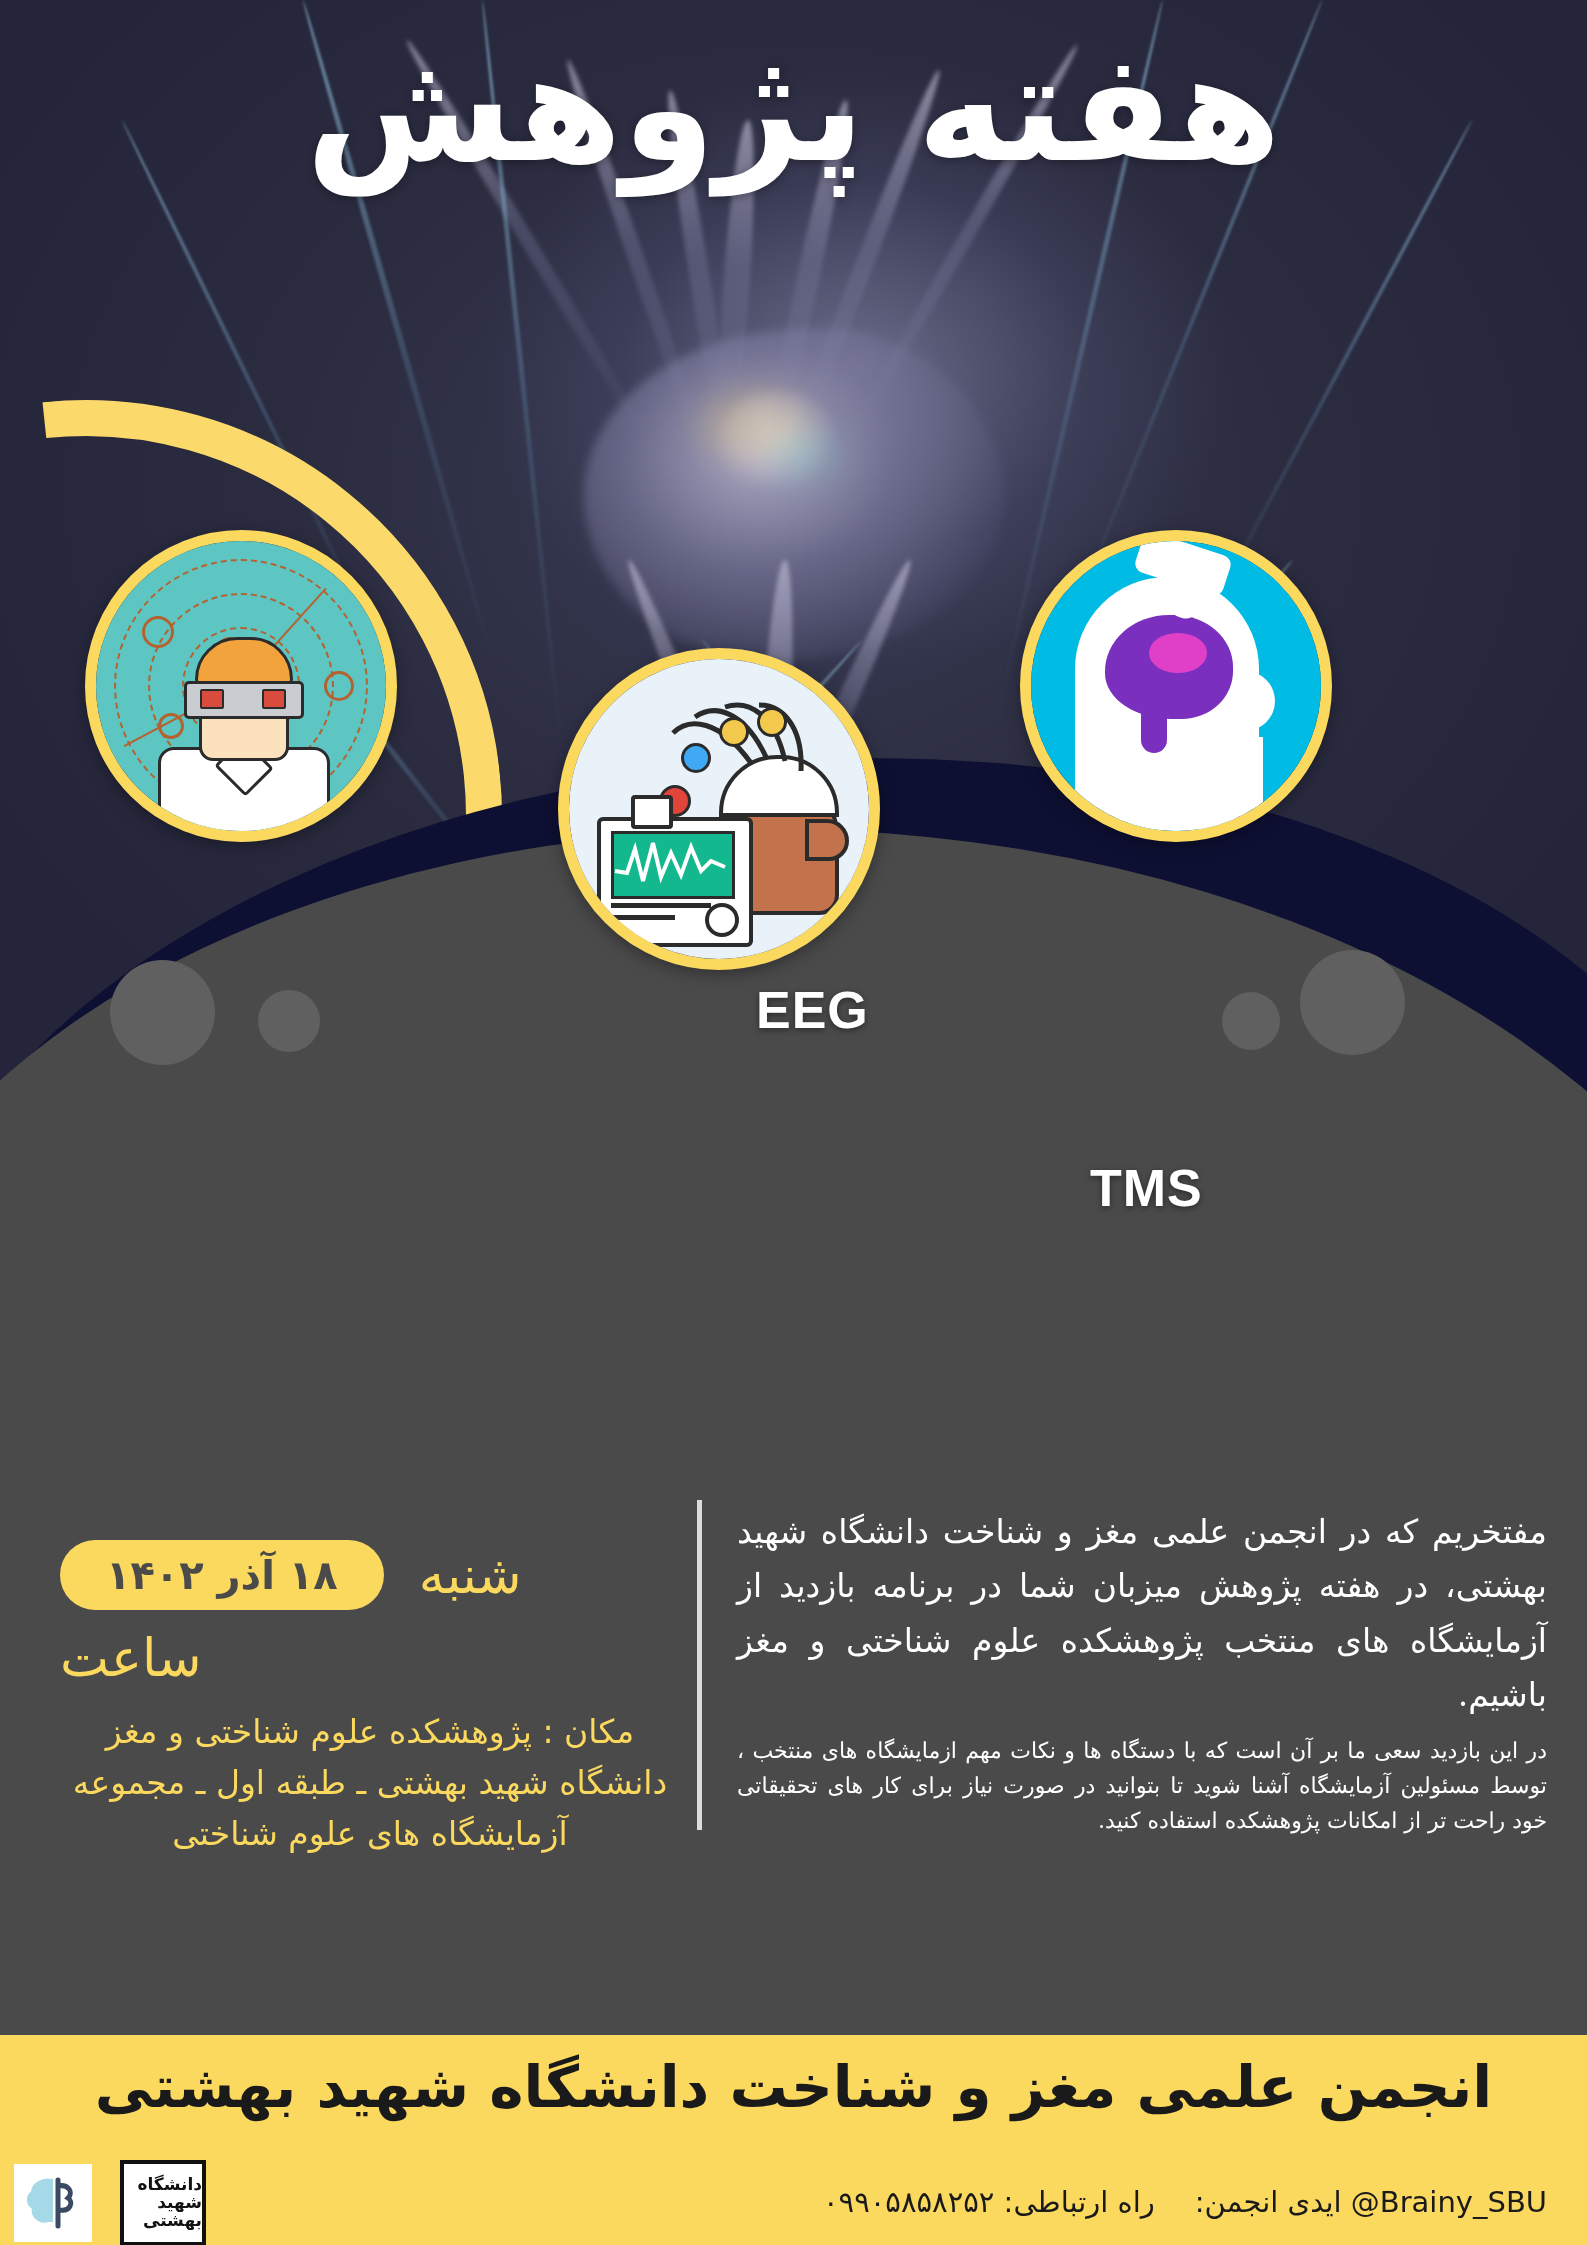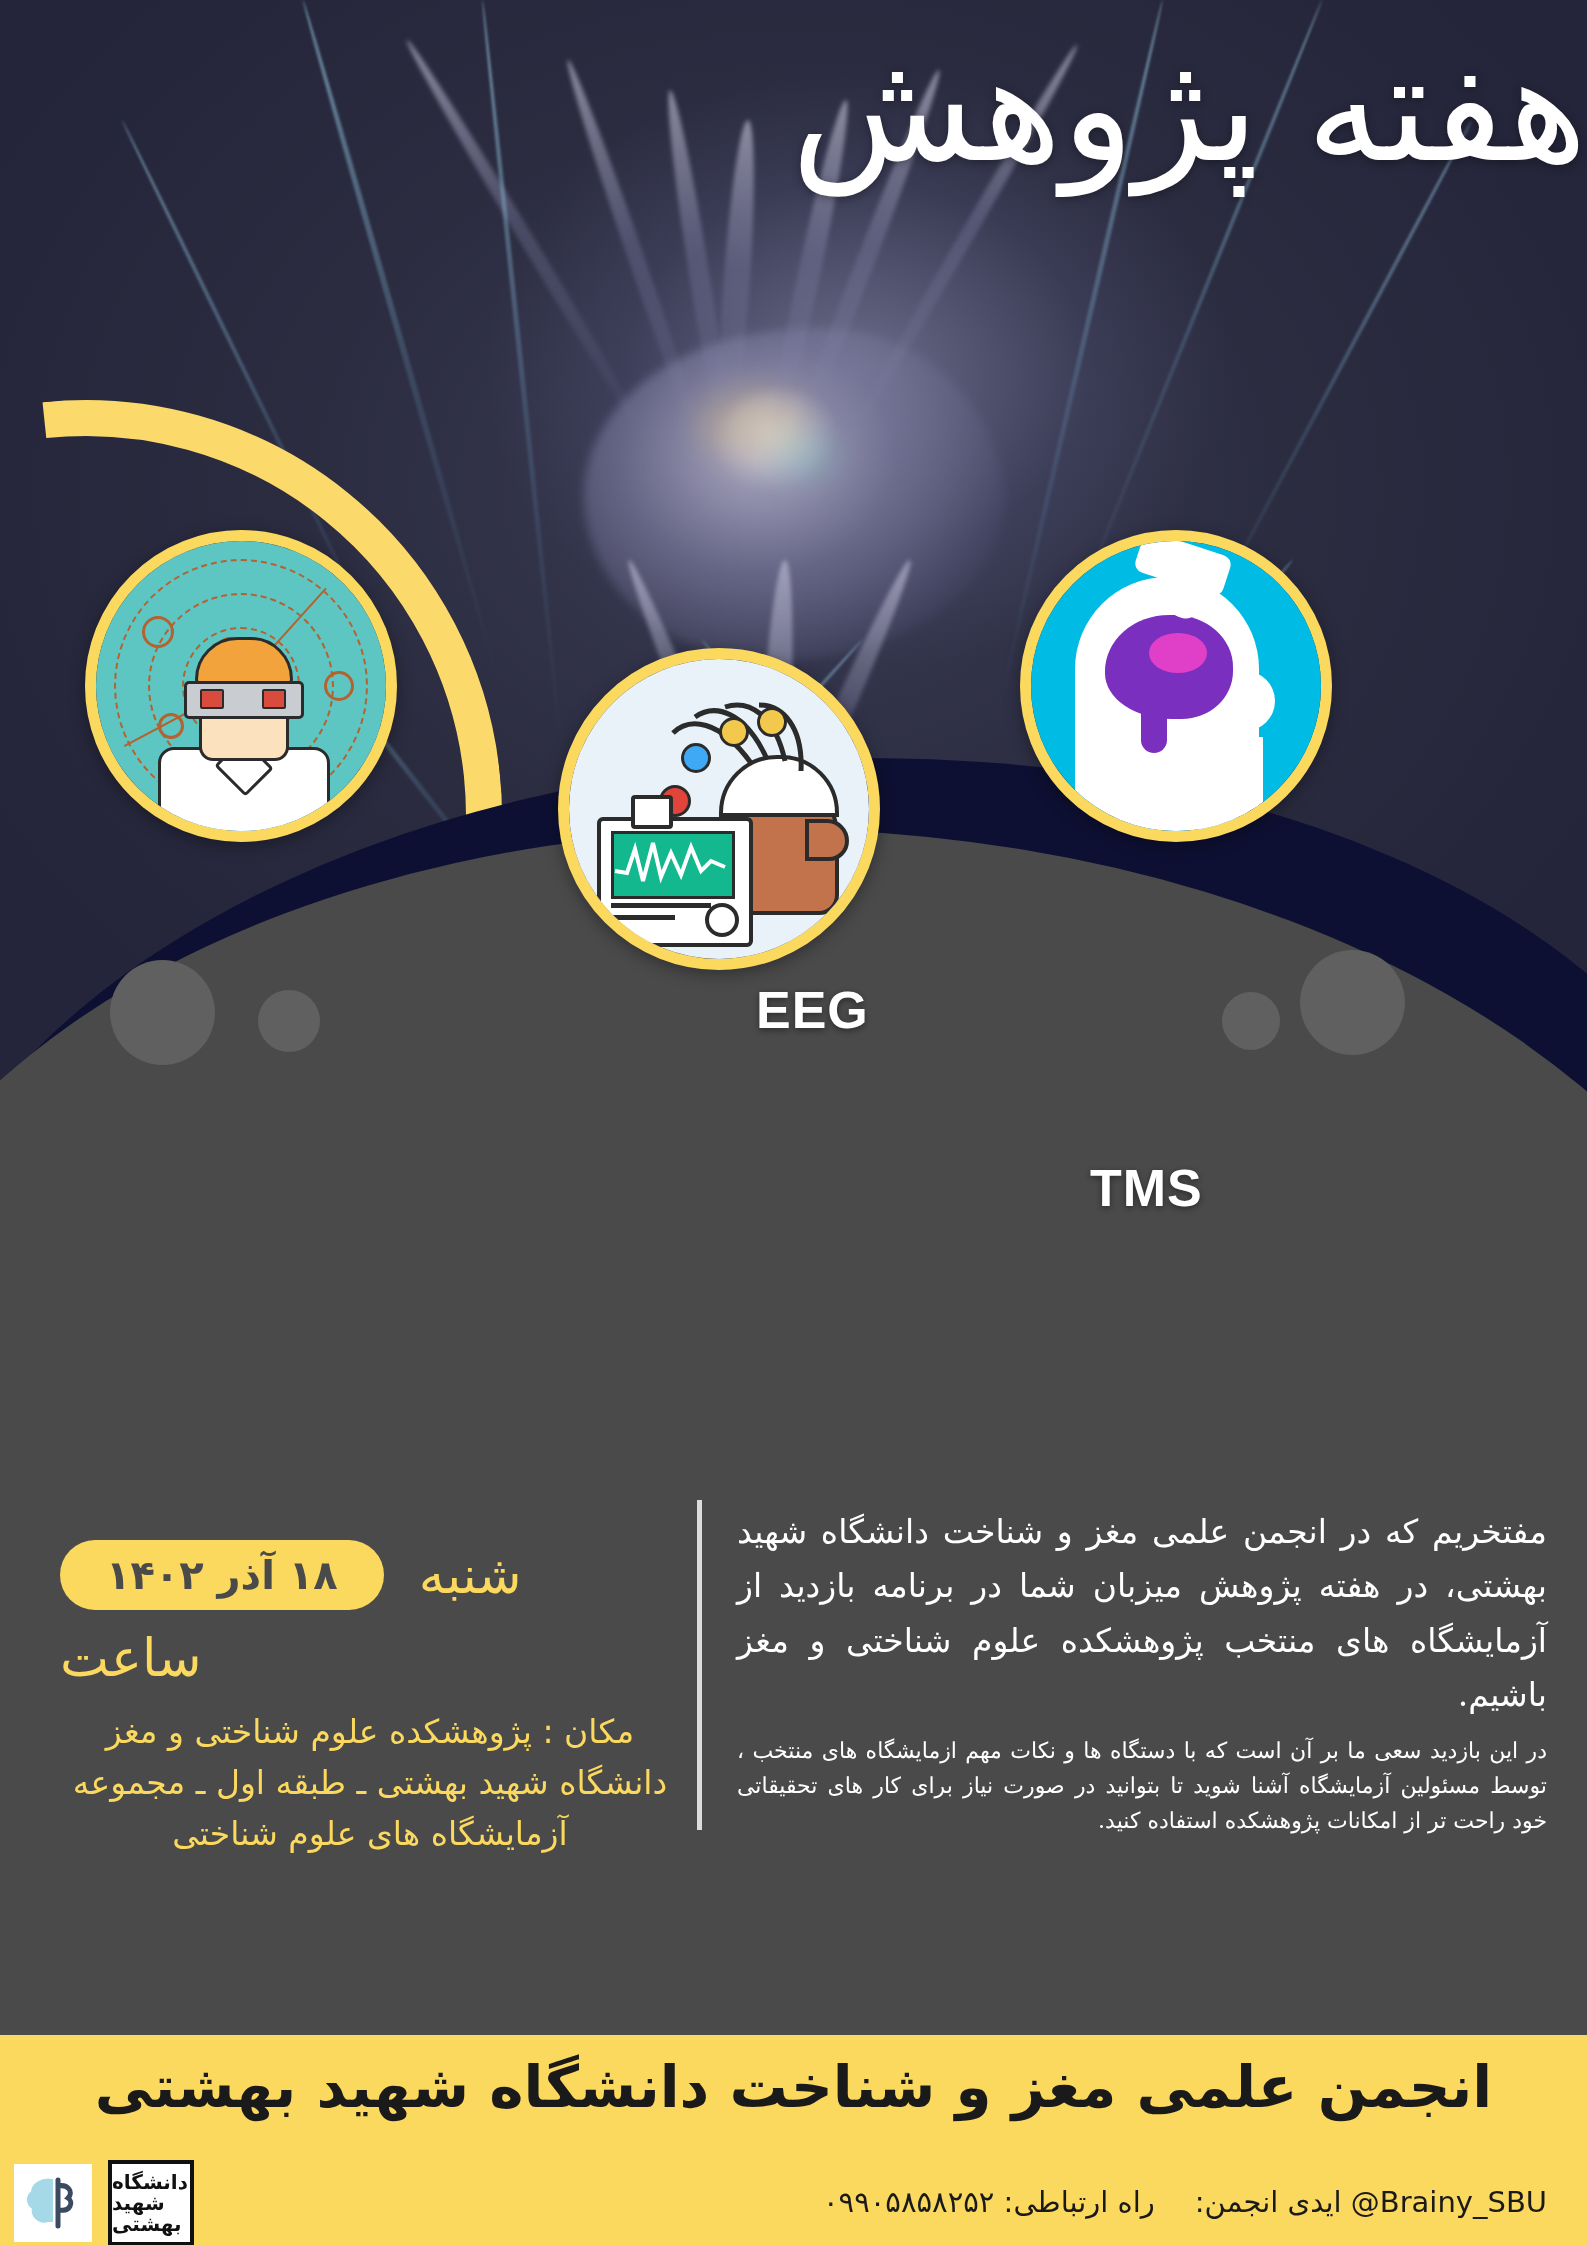--- a/index.html
+++ b/index.html
@@ -67,23 +67,23 @@
   .wave-gray{
     position:absolute;left:-160px;top:830px;width:1960px;height:620px;
     border-radius:50% 50% 0 0 / 100% 100% 0 0;
     background:#4a4a4a;
     transform:rotate(2.2deg);
   }
 
   
   .fa-title{
     position:absolute;left:0;right:0;top:22px;
-    color:#fff;
+    text-align:center;color:#fff;
     font-family:"DejaVu Sans","Liberation Sans",sans-serif;
-    font-size:150px;line-height:1.15;font-weight:400;
+    font-size:150px;line-height:1.15;font-weight:700;
     letter-spacing:2px;
     direction:rtl;
     text-shadow:0 2px 10px rgba(0,0,0,.35);
   }
   .en-title{
     position:absolute;left:0;right:0;top:218px;
     text-align:center;color:#FBD85E;
     font-family:"Liberation Sans","DejaVu Sans",sans-serif;
     font-weight:700;font-size:82px;letter-spacing:-1px;
     direction:ltr;
@@ -174,22 +174,22 @@
   }
   .contact{
     position:absolute;top:2185px;right:40px;
     display:flex;align-items:center;gap:40px;direction:rtl;
     color:#1a1a1a;font-size:29px;font-family:"DejaVu Sans",sans-serif;white-space:nowrap;
   }
   .logos{position:absolute;left:14px;top:2160px;display:flex;gap:16px;align-items:center;}
   .logo-sbu{
     width:78px;height:78px;background:#fff;border:4px solid #111;
     display:flex;align-items:center;justify-content:center;
-    font-family:"DejaVu Sans",sans-serif;font-size:20px;color:#111;
-    line-height:1.05;text-align:left;direction:rtl;font-weight:700;
+    font-family:"DejaVu Sans",sans-serif;font-size:17px;color:#111;
+    line-height:1.05;text-align:right;direction:rtl;font-weight:700;margin-left:12px;
   }
   .logo-brain{
     width:78px;height:78px;background:#fff;
     display:flex;align-items:center;justify-content:center;
   }
 </style>
 </head>
 <body>
 
 <div id="poster">

